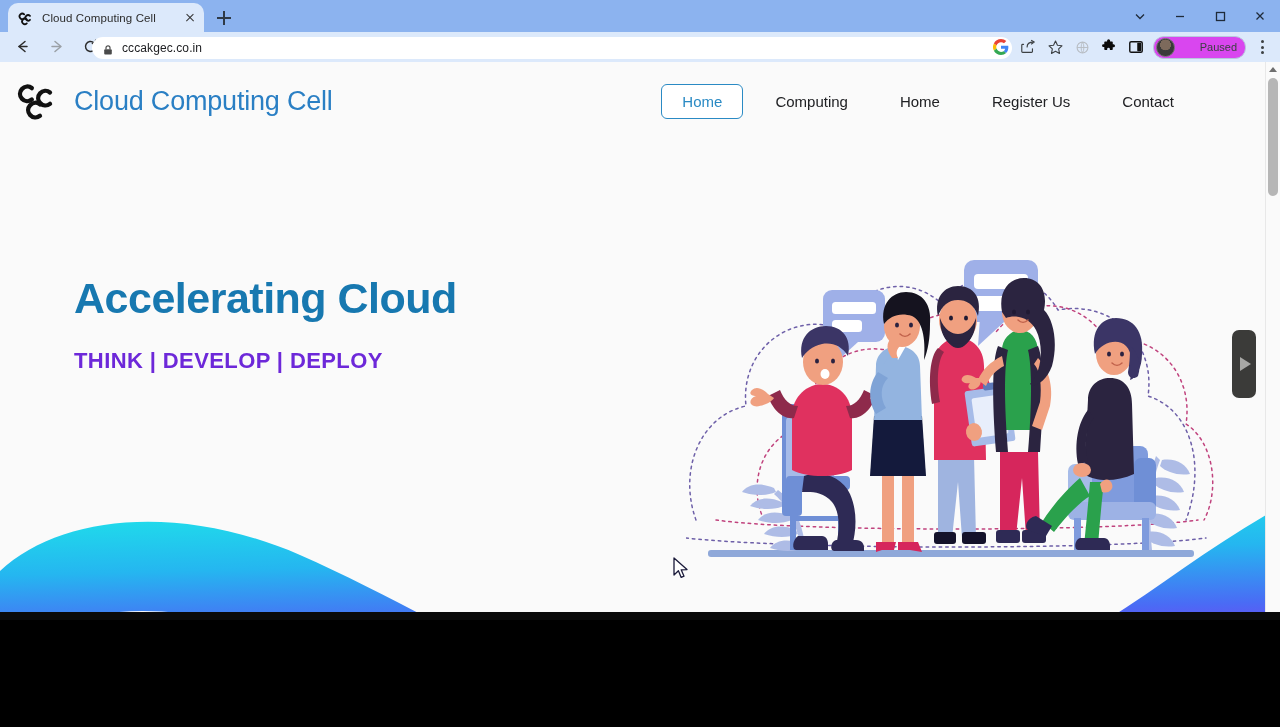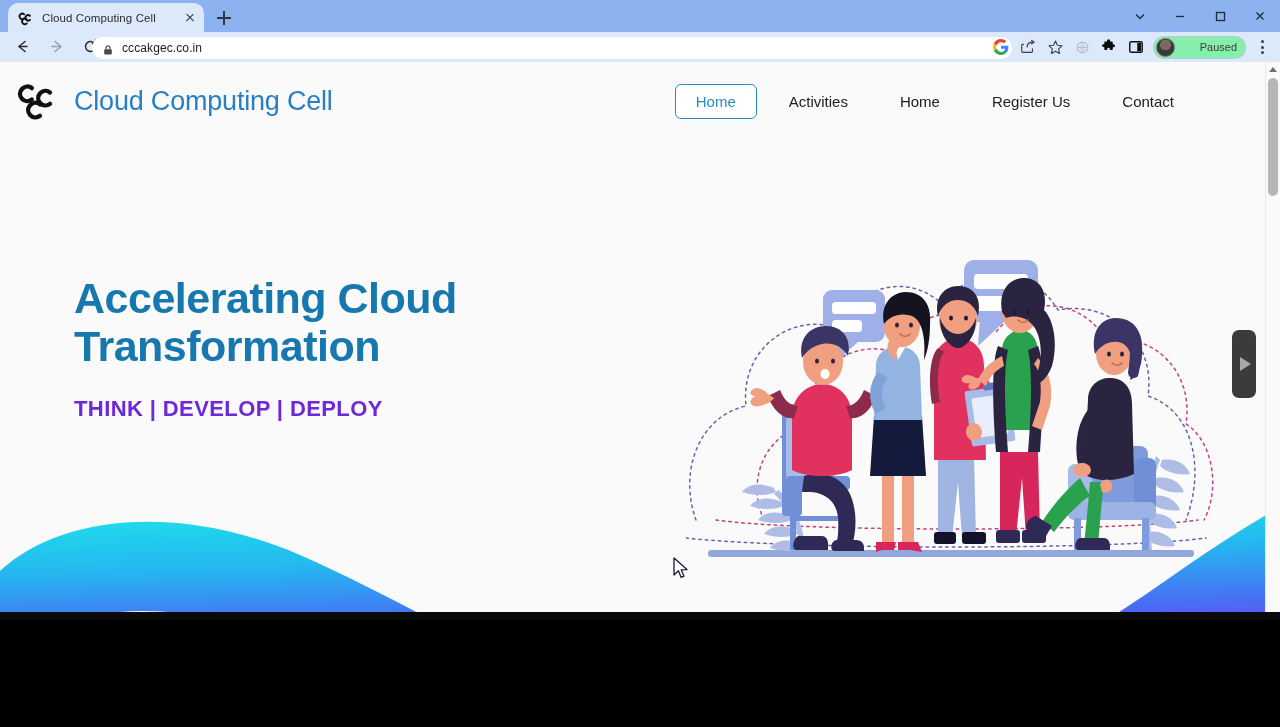--- a/index.html
+++ b/index.html
@@ -118,21 +118,21 @@
     display: flex; align-items: center; justify-content: center;
     cursor: pointer;
   }
   .profile-chip {
     height: 21px;
     border: 1px solid #b9c7dd;
     border-radius: 11px;
     display: flex; align-items: center;
     padding: 0 8px 0 2px;
     margin: 0 3px;
-    background: #86efac;
+    background: #d946ef;
     cursor: pointer;
     gap: 20px;
   }
   .avatar {
     width: 17px; height: 17px; border-radius: 50%;
     background: radial-gradient(circle at 50% 35%, #7d6a5c 0 38%, #3a3a3a 40% 100%);
     border: 1px solid #6f6f6f;
     margin-right: 5px;
     flex: 0 0 17px;
   }
@@ -419,31 +419,30 @@
               <path d="M35.5 14 A7.6 7.6 0 1 0 35.5 26"></path>
               <path d="M25 26.5 A7.6 7.6 0 1 0 25 38.5"></path>
             </g>
           </svg>
         </span>
         <span class="brand-name">Cloud Computing Cell</span>
       </div>
 
       <div class="nav">
         <div class="nav-item active">Home</div>
-        <div class="nav-item">Activities</div>
+        <div class="nav-item">Computing</div>
         <div class="nav-item">Home</div>
         <div class="nav-item">Register Us</div>
         <div class="nav-item">Contact</div>
       </div>
     </div>
 
     <div class="hero-text">
       <h1 class="hero-title">
         <span>Accelerating  Cloud</span><br>
-        <span>Transformation</span>
       </h1>
       <div class="hero-sub">THINK  |  DEVELOP  |  DEPLOY</div>
     </div>
 
     <div class="hero-art">
       <svg viewBox="0 0 530 360" width="530" height="360" aria-hidden="true">
         <defs>
           <style>
             .dash{fill:none;stroke-width:1.5;stroke-dasharray:2.5 4;stroke-linecap:round}
           </style>

